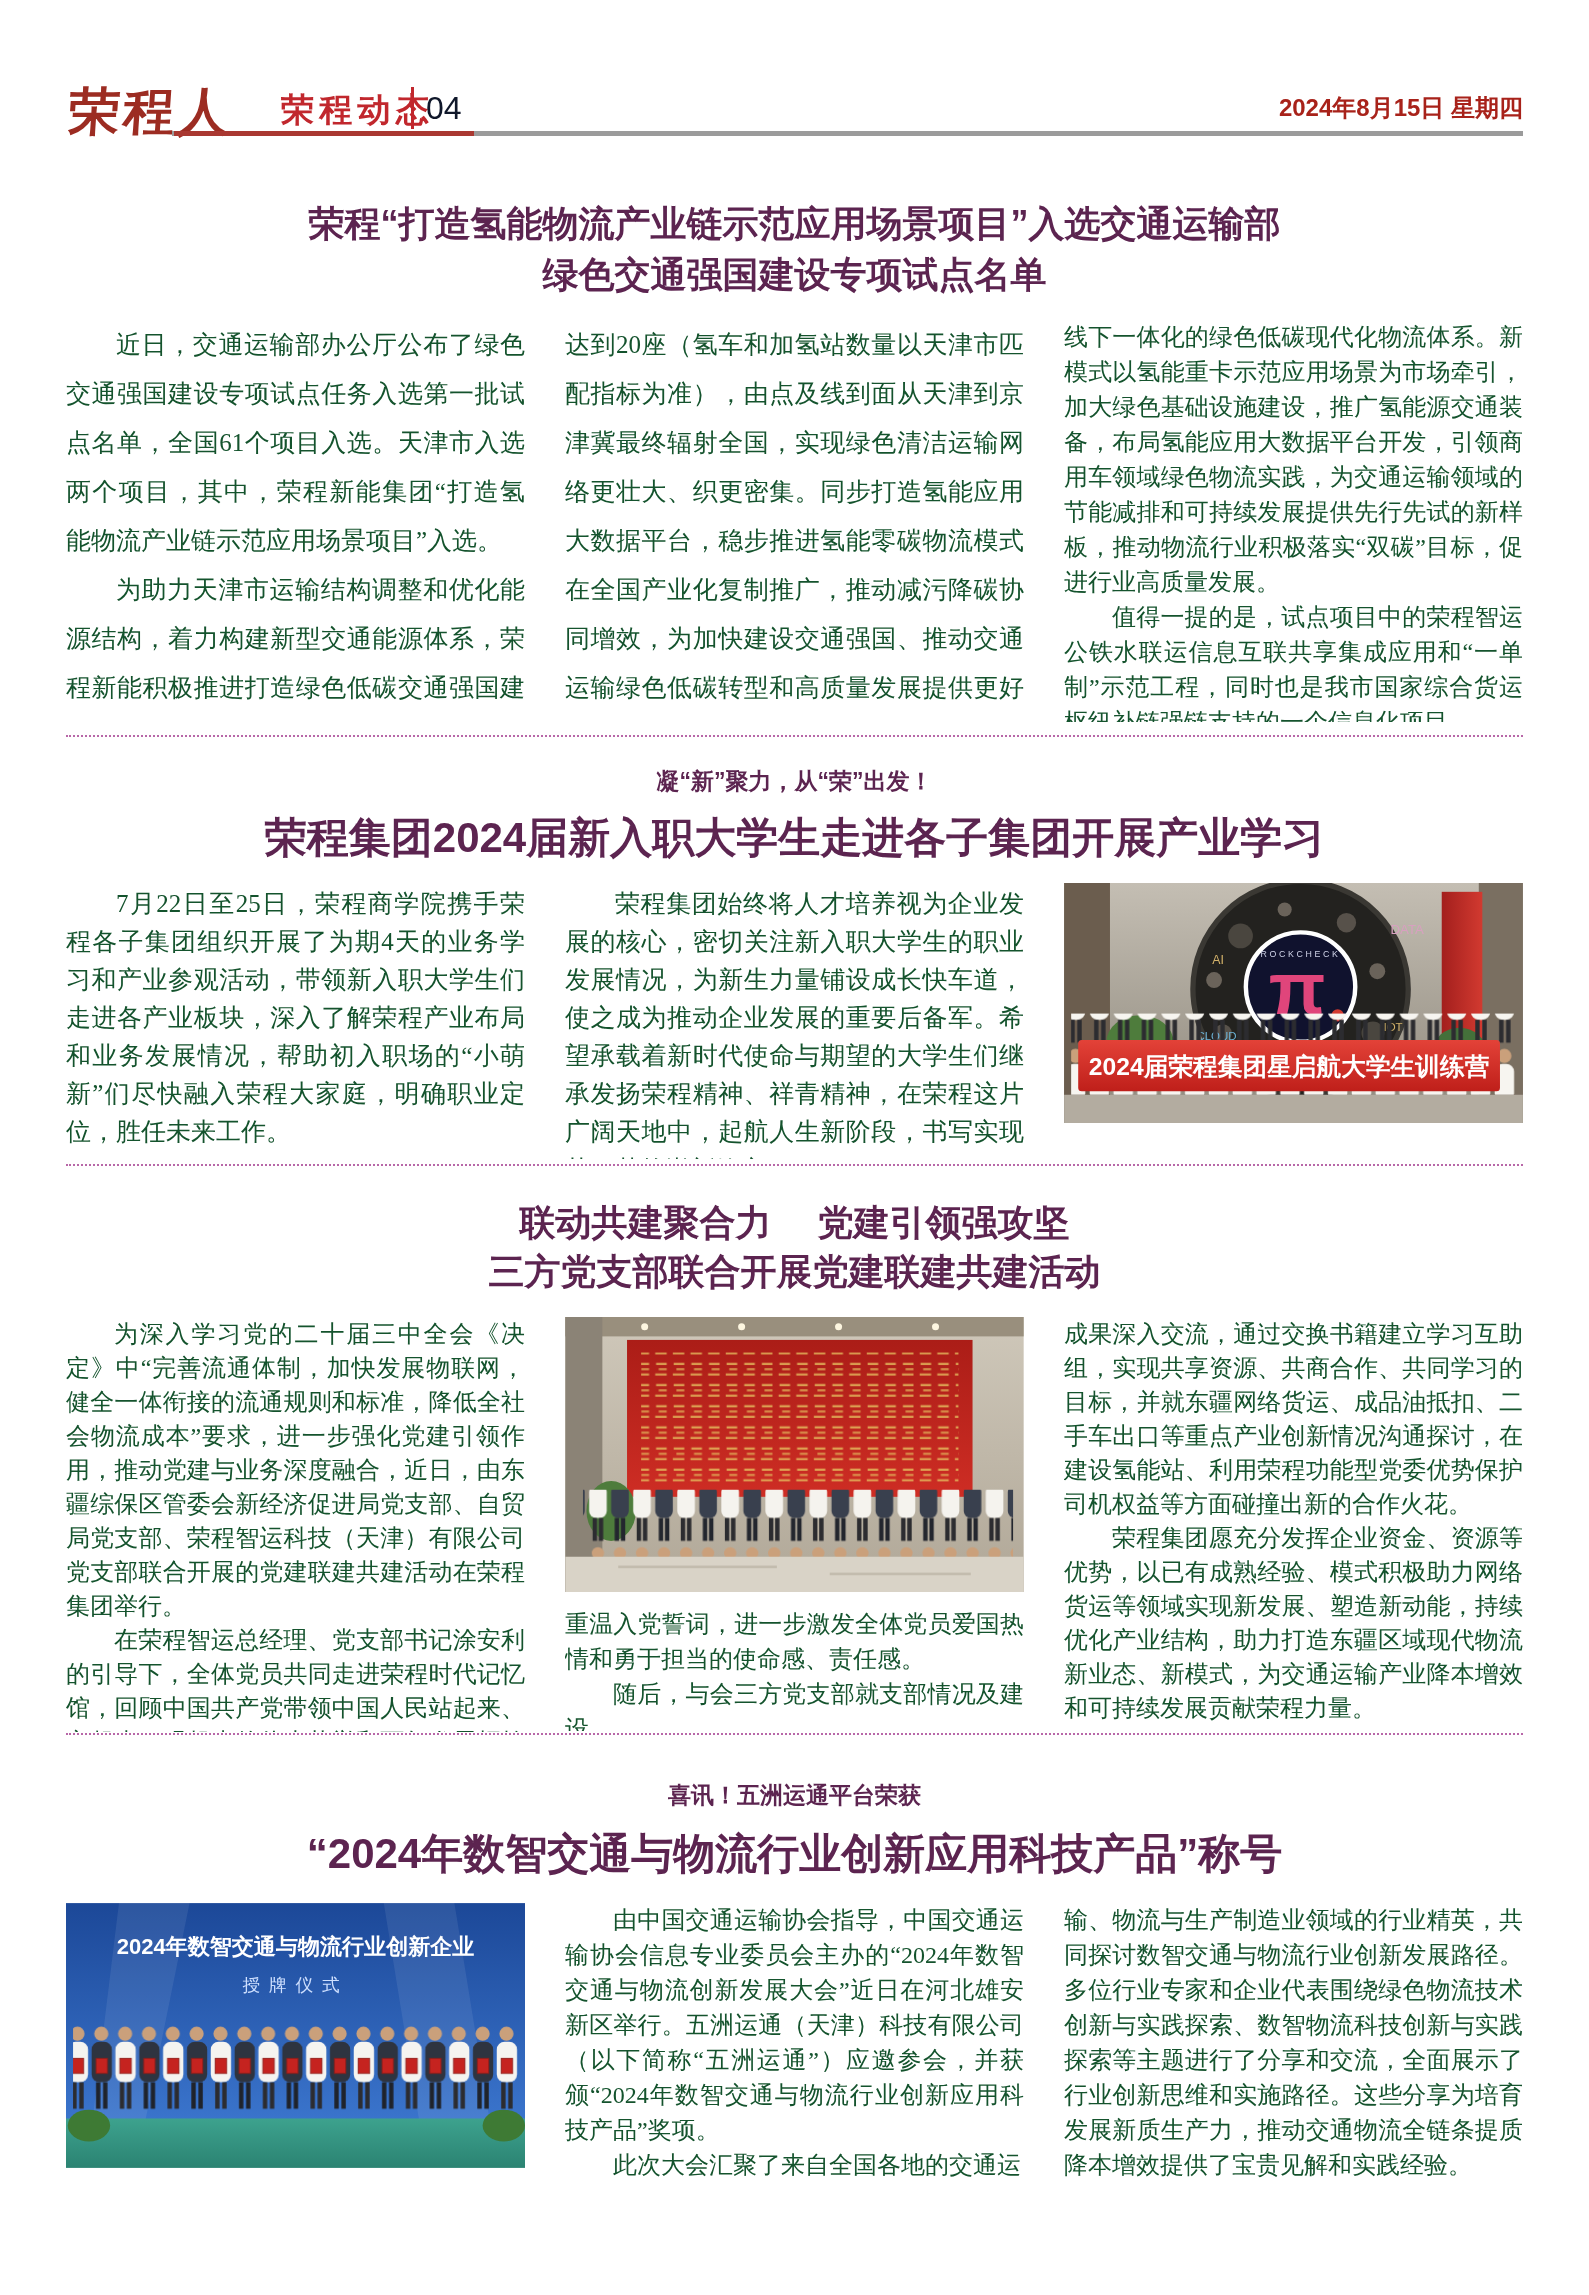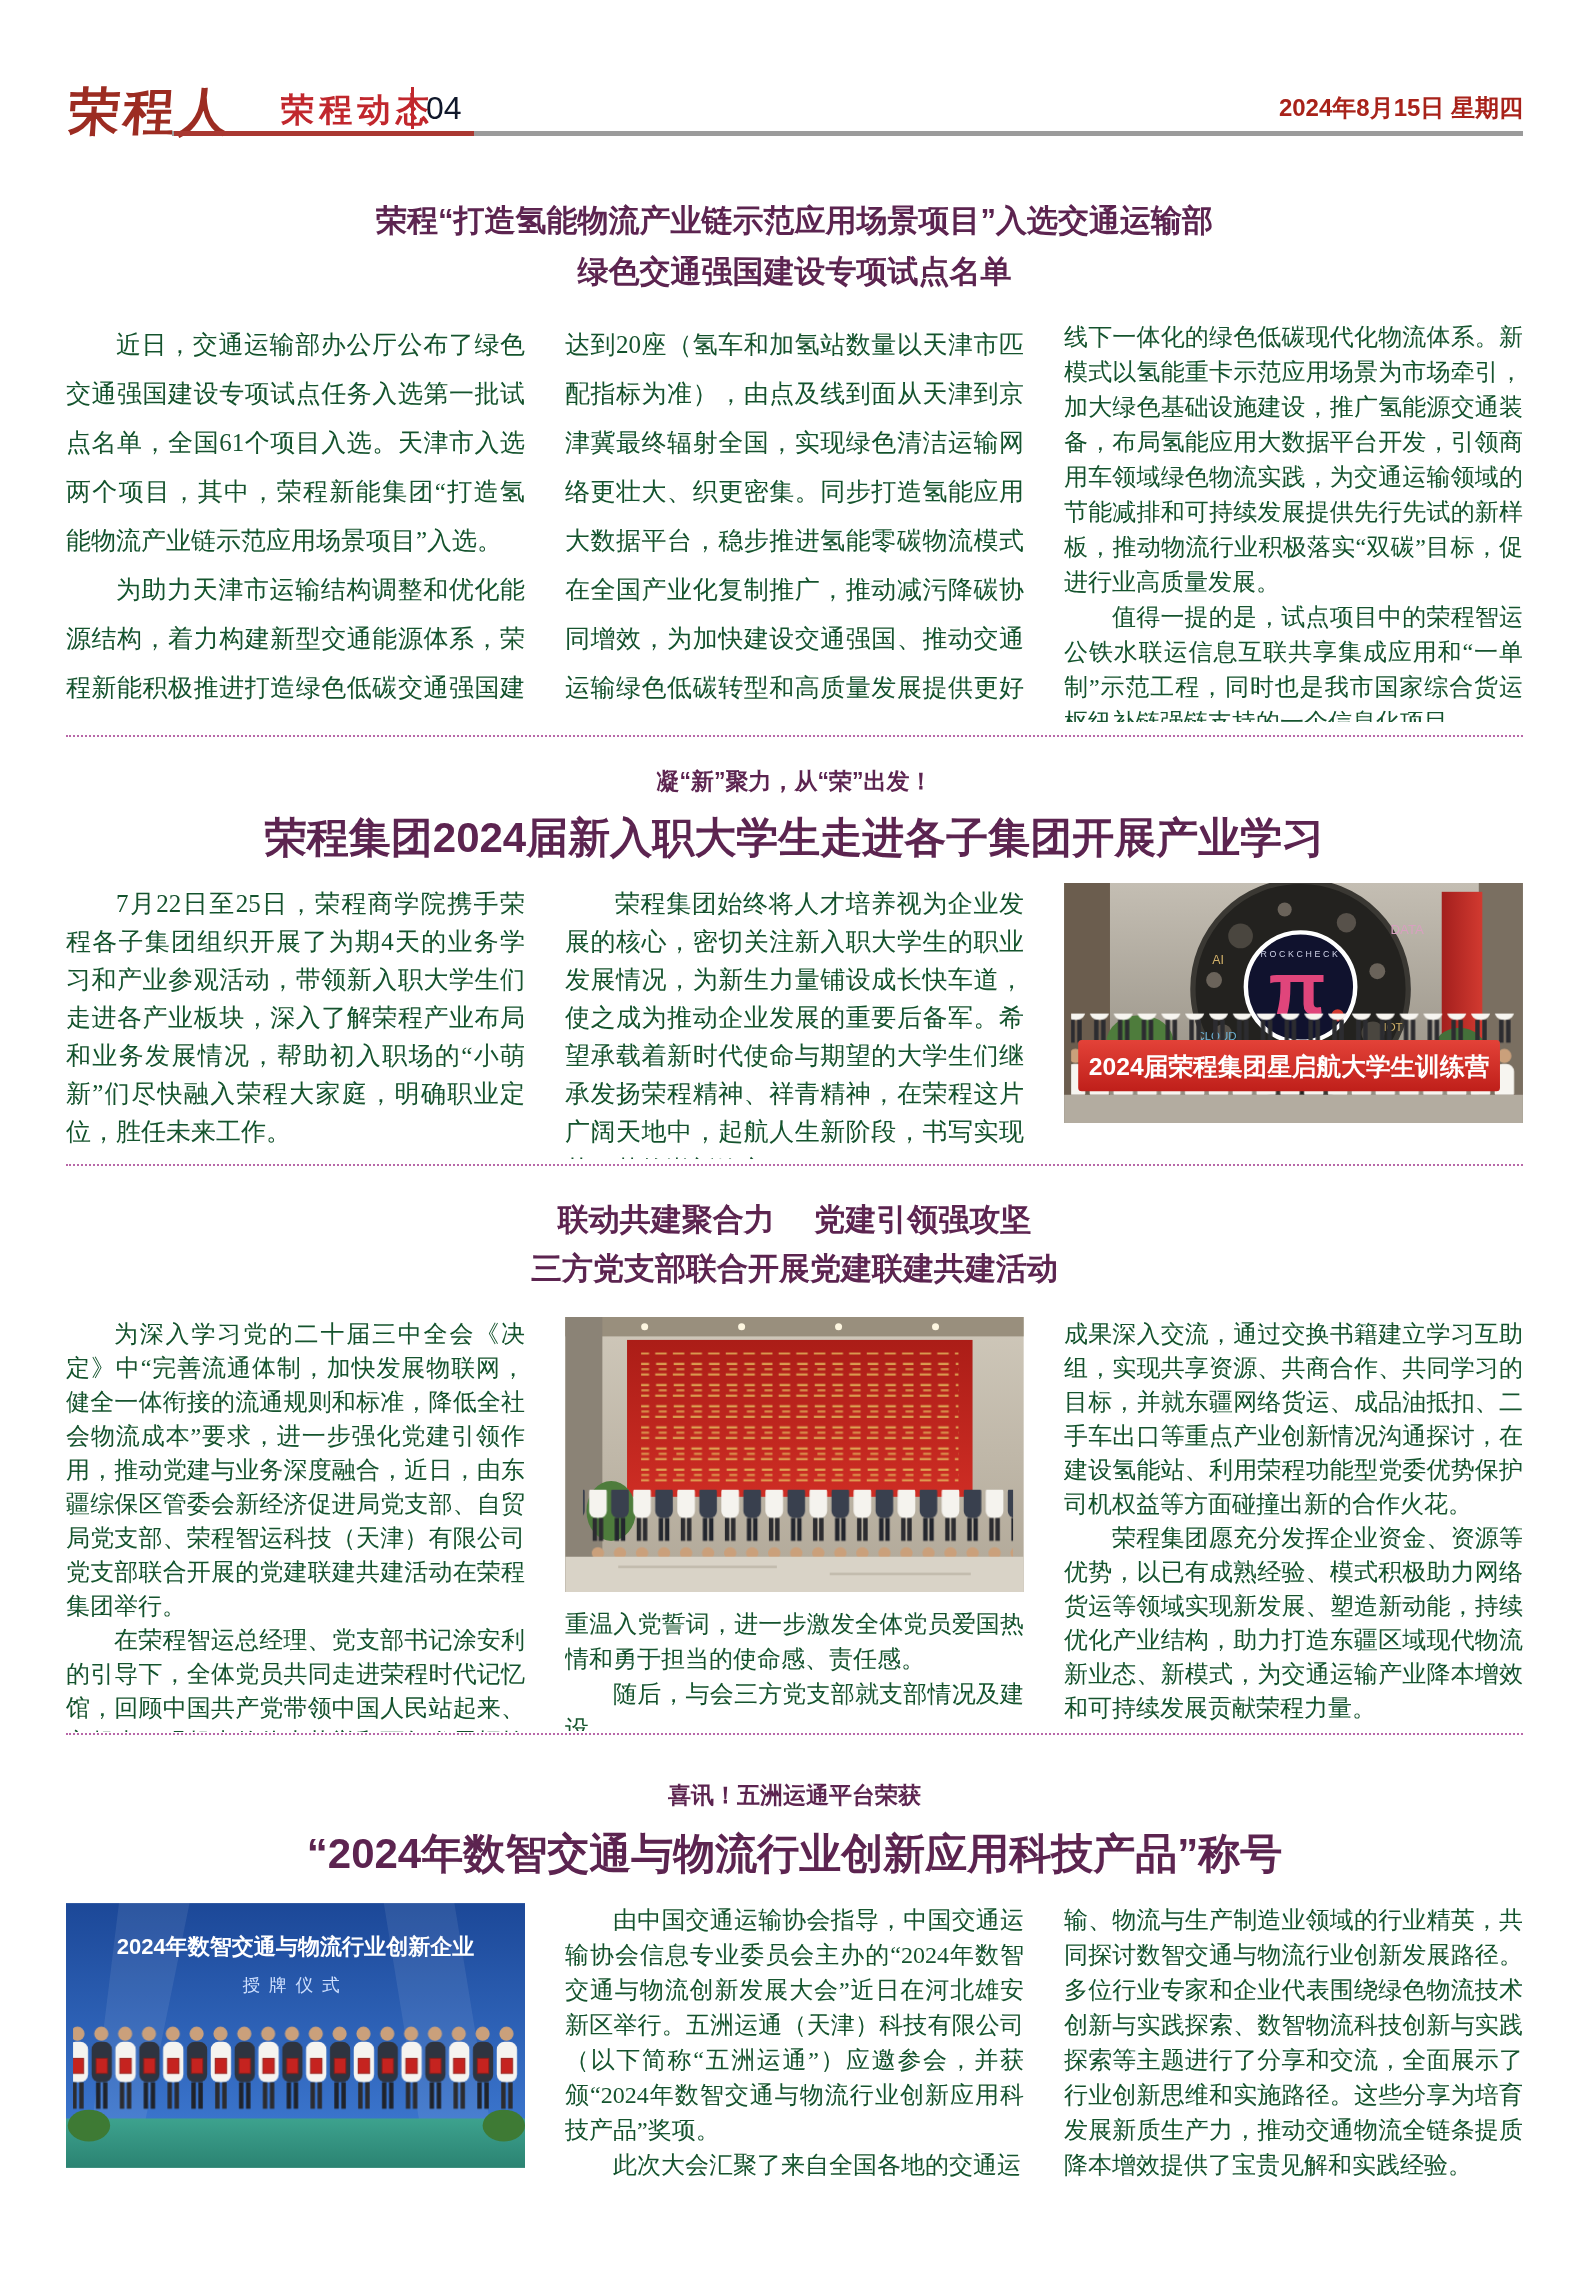--- a/index.html
+++ b/index.html
@@ -16,21 +16,21 @@
   .vbar{width:2.6px;height:42px;background:#c1272d;}
   .date{font-family:Liberation Sans, sans-serif;font-weight:bold;
         font-size:24px;color:#a8221a;text-align:right;}
   .rule-gray{height:5.3px;background:#9b9b9b;}
   .rule-red{height:5.3px;background:#a93831;}
 
   
   .title{width:1457px;left:66px;text-align:center;
          font-family:"Liberation Sans","DejaVu Sans",sans-serif;
          font-weight:800;color:#5c2450;white-space:nowrap;}
-  .t46{font-size:31px;} .t48{font-size:42px;} .t40{font-size:23px;}
+  .t46{font-size:36px;} .t48{font-size:42px;} .t40{font-size:23px;}
 
   
   .col{width:459px;text-align:justify;color:#14532d;overflow:hidden;}
   .col p{margin:0;}
   .f28{font-size:25px;} .f27{font-size:24px;}
   .lh55 p{line-height:49px;} .lh43 p{line-height:38px;}
   .lh40 p{line-height:35px;} .lh39 p{line-height:34px;}
   .ind{text-indent:2em;}
 
   .divider{left:66px;width:1457px;border-top:2.6px dotted #b867a8;height:0;}

